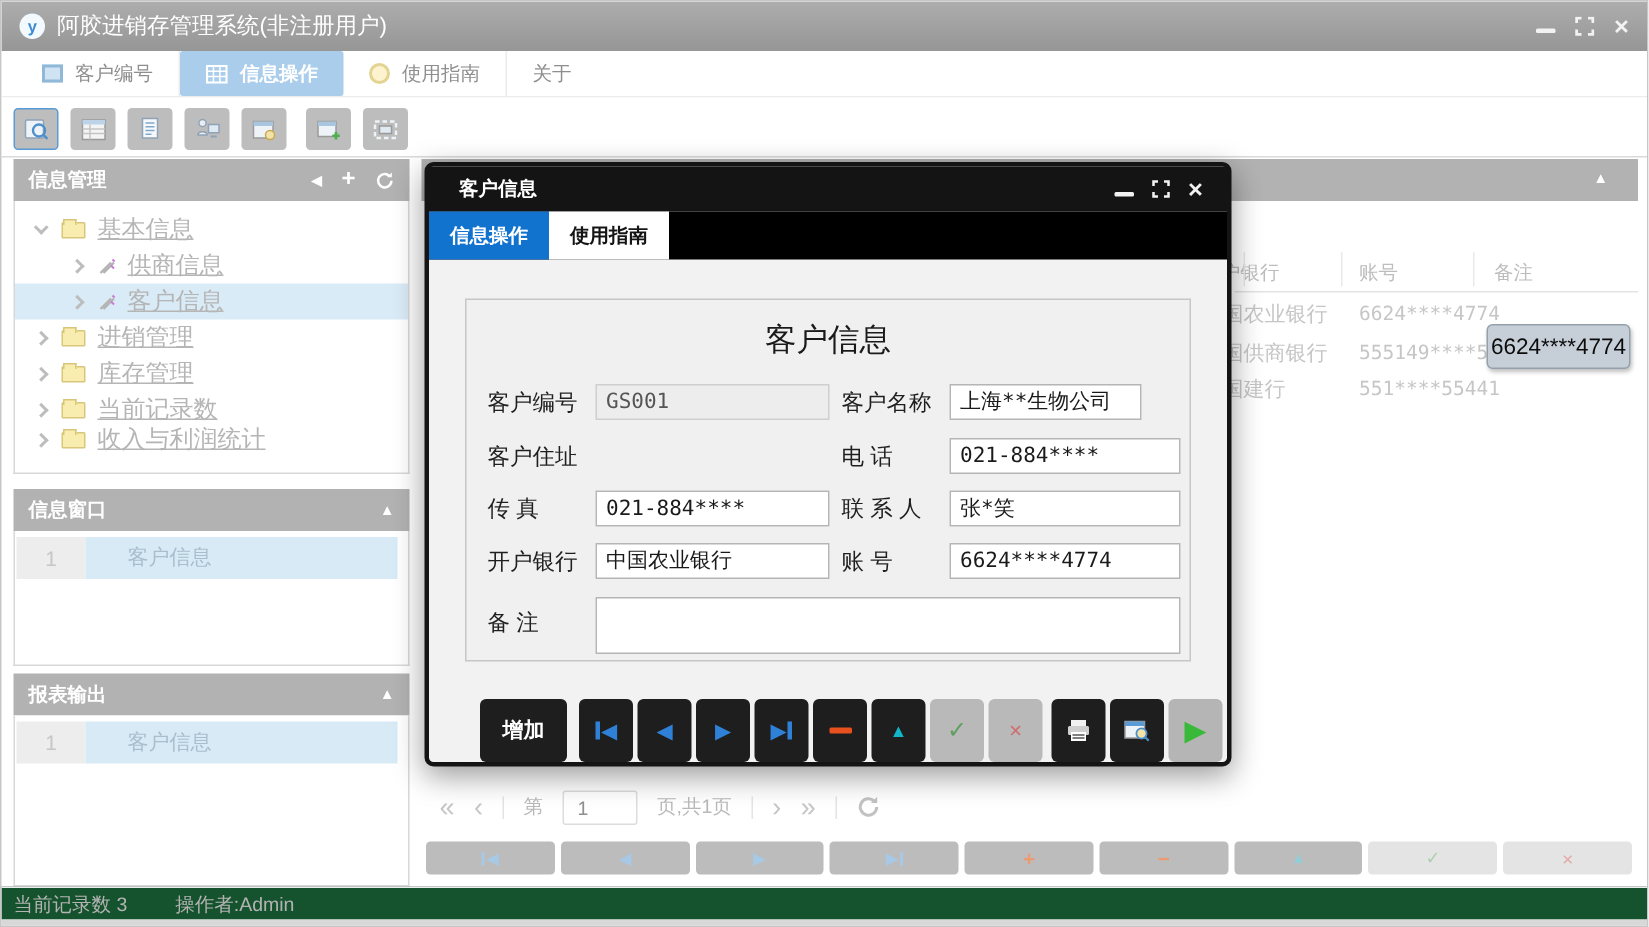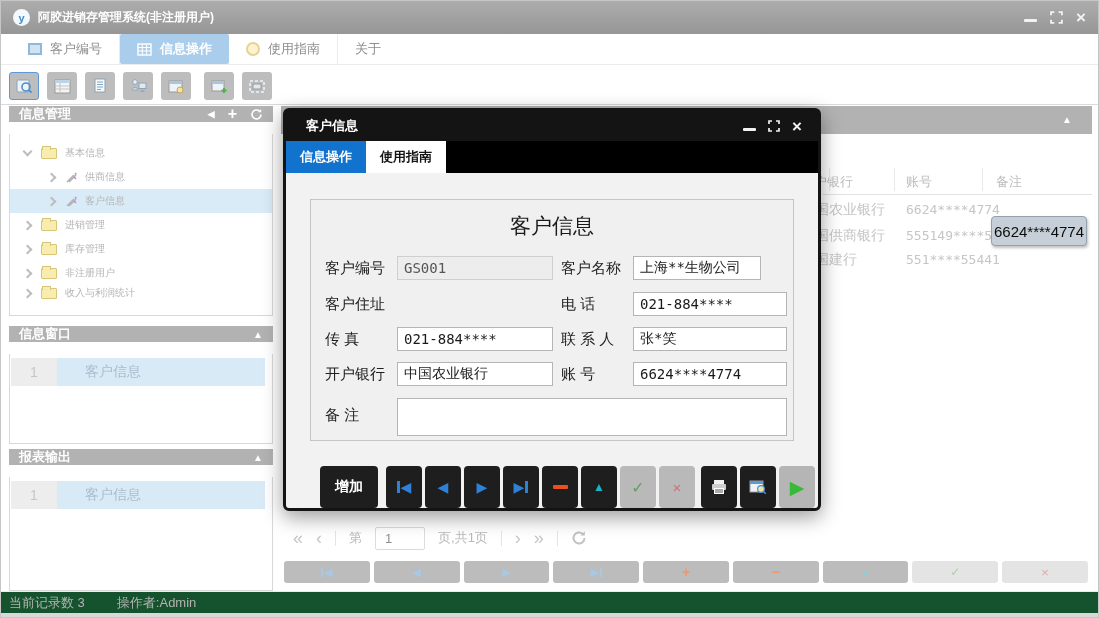--- a/index.html
+++ b/index.html
@@ -5,21 +5,21 @@
   * { margin:0; padding:0; box-sizing:border-box; }
   body { background:#e9e9e9; font-family:"Liberation Sans",sans-serif; }
   .app { position:relative; width:1099px; height:618px; background:#fff;
          border:1px solid #c6c6c6; overflow:hidden; }
 
   
   .titlebar { position:absolute; left:0; top:0; width:100%; height:33px;
     background:linear-gradient(#adadad,#969696); display:flex; align-items:center; padding:0 12px; }
   .logo { width:17px; height:17px; border-radius:50%; background:#f2f9ff; border:1px solid #a8cdе8;
     color:#3b8cd2; font-size:11px; font-weight:bold; display:flex; align-items:center; justify-content:center; margin-right:8px; }
-  .app-title { color:#fff; font-weight:bold; font-size:12px; }
+  .app-title { color:#fff; font-weight:normal; font-size:15px; }
   .win-controls { margin-left:auto; display:flex; align-items:center; gap:13px; }
   .wc-min { width:13px; height:3px; background:#f2f2f2; border-radius:1px; margin-top:6px; }
   .wc-x { color:#f2f2f2; font-size:17px; font-weight:bold; line-height:1; }
 
   
   .menubar { position:absolute; left:0; top:33px; width:100%; height:31px; background:#fff;
     border-bottom:1px solid #ececec; display:flex; align-items:stretch; padding-left:10px; }
   .mtab { display:flex; align-items:center; gap:8px; padding:0 17px; font-size:13px; color:#8e8e8e;
     border-right:1px solid #ececec; cursor:default; }
   .mtab.active { background:#a9cdeb; color:#fff; font-weight:bold; border-right:none; border-radius:2px; }
@@ -28,30 +28,30 @@
   .ic-clock { width:14px; height:14px; border-radius:50%; background:#fdf3cf; border:2px solid #e3d493; }
 
   
   .toolbar { position:absolute; left:0; top:64px; width:100%; height:40px; background:#fff;
     border-bottom:1px solid #dadada; }
   .tbtn { position:absolute; top:7px; width:30px; height:28px; background:#bdbdbd; border-radius:3px;
     display:flex; align-items:center; justify-content:center; }
   .tbtn.sel { border:1px solid #5b9bd5; }
 
   
-  .phead { position:absolute; left:8px; width:264px; height:16px; background:#b2b2b2; color:#fff;
+  .phead { position:absolute; left:8px; width:264px; height:28px; background:#b2b2b2; color:#fff;
     font-weight:bold; font-size:13px; display:flex; align-items:center; padding:0 10px; }
   .phead .ptools { margin-left:auto; display:flex; align-items:center; gap:13px; }
   .ph-left { color:#fff; font-size:9px; }
   .ph-plus { color:#fff; font-size:16px; font-weight:bold; line-height:1; }
   .ph-up { color:#fff; font-size:10px; }
   .pbox { position:absolute; left:8px; width:264px; background:#fff; border:1px solid #d8d8d8; border-top:none; }
 
   .trow { position:absolute; left:9px; width:262px; height:24px; display:flex; align-items:center;
-    color:#b5b5b5; font-size:10px; }
+    color:#b5b5b5; font-size:16px;text-decoration:underline; }
   .trow.selected { background:#d9ebf7; }
   .caret { width:7px; height:7px; border-right:2px solid #bdbdbd; border-bottom:2px solid #bdbdbd;
     display:inline-block; flex:none; }
   .caret.right { transform:rotate(-45deg); }
   .caret.down { transform:rotate(45deg); margin-top:-3px; }
   .folder { position:relative; width:16px; height:11px; background:#f8ecae; border:1px solid #d8c67a;
     border-radius:1px; flex:none; }
   .folder::before { content:""; position:absolute; left:0; top:-3px; width:7px; height:3px;
     background:#f8ecae; border:1px solid #d8c67a; border-bottom:none; }
   .ind0 { padding-left:14px; } .ind0 .folder { margin:0 8px 0 10px; }
@@ -261,21 +261,21 @@
     <span>进销管理</span>
   </div>
   <div class="trow ind0" style="top:236px">
     <span class="caret right"></span>
     <span class="folder"></span>
     <span>库存管理</span>
   </div>
   <div class="trow ind0" style="top:260px">
     <span class="caret right"></span>
     <span class="folder"></span>
-    <span>非注册用户</span>
+    <span>当前记录数</span>
   </div>
   <div class="trow ind0" style="top:280px">
     <span class="caret right"></span>
     <span class="folder"></span>
     <span>收入与利润统计</span>
   </div>
 
   <div class="phead" style="top:325px">
     <span>信息窗口</span>
     <span class="ptools">

